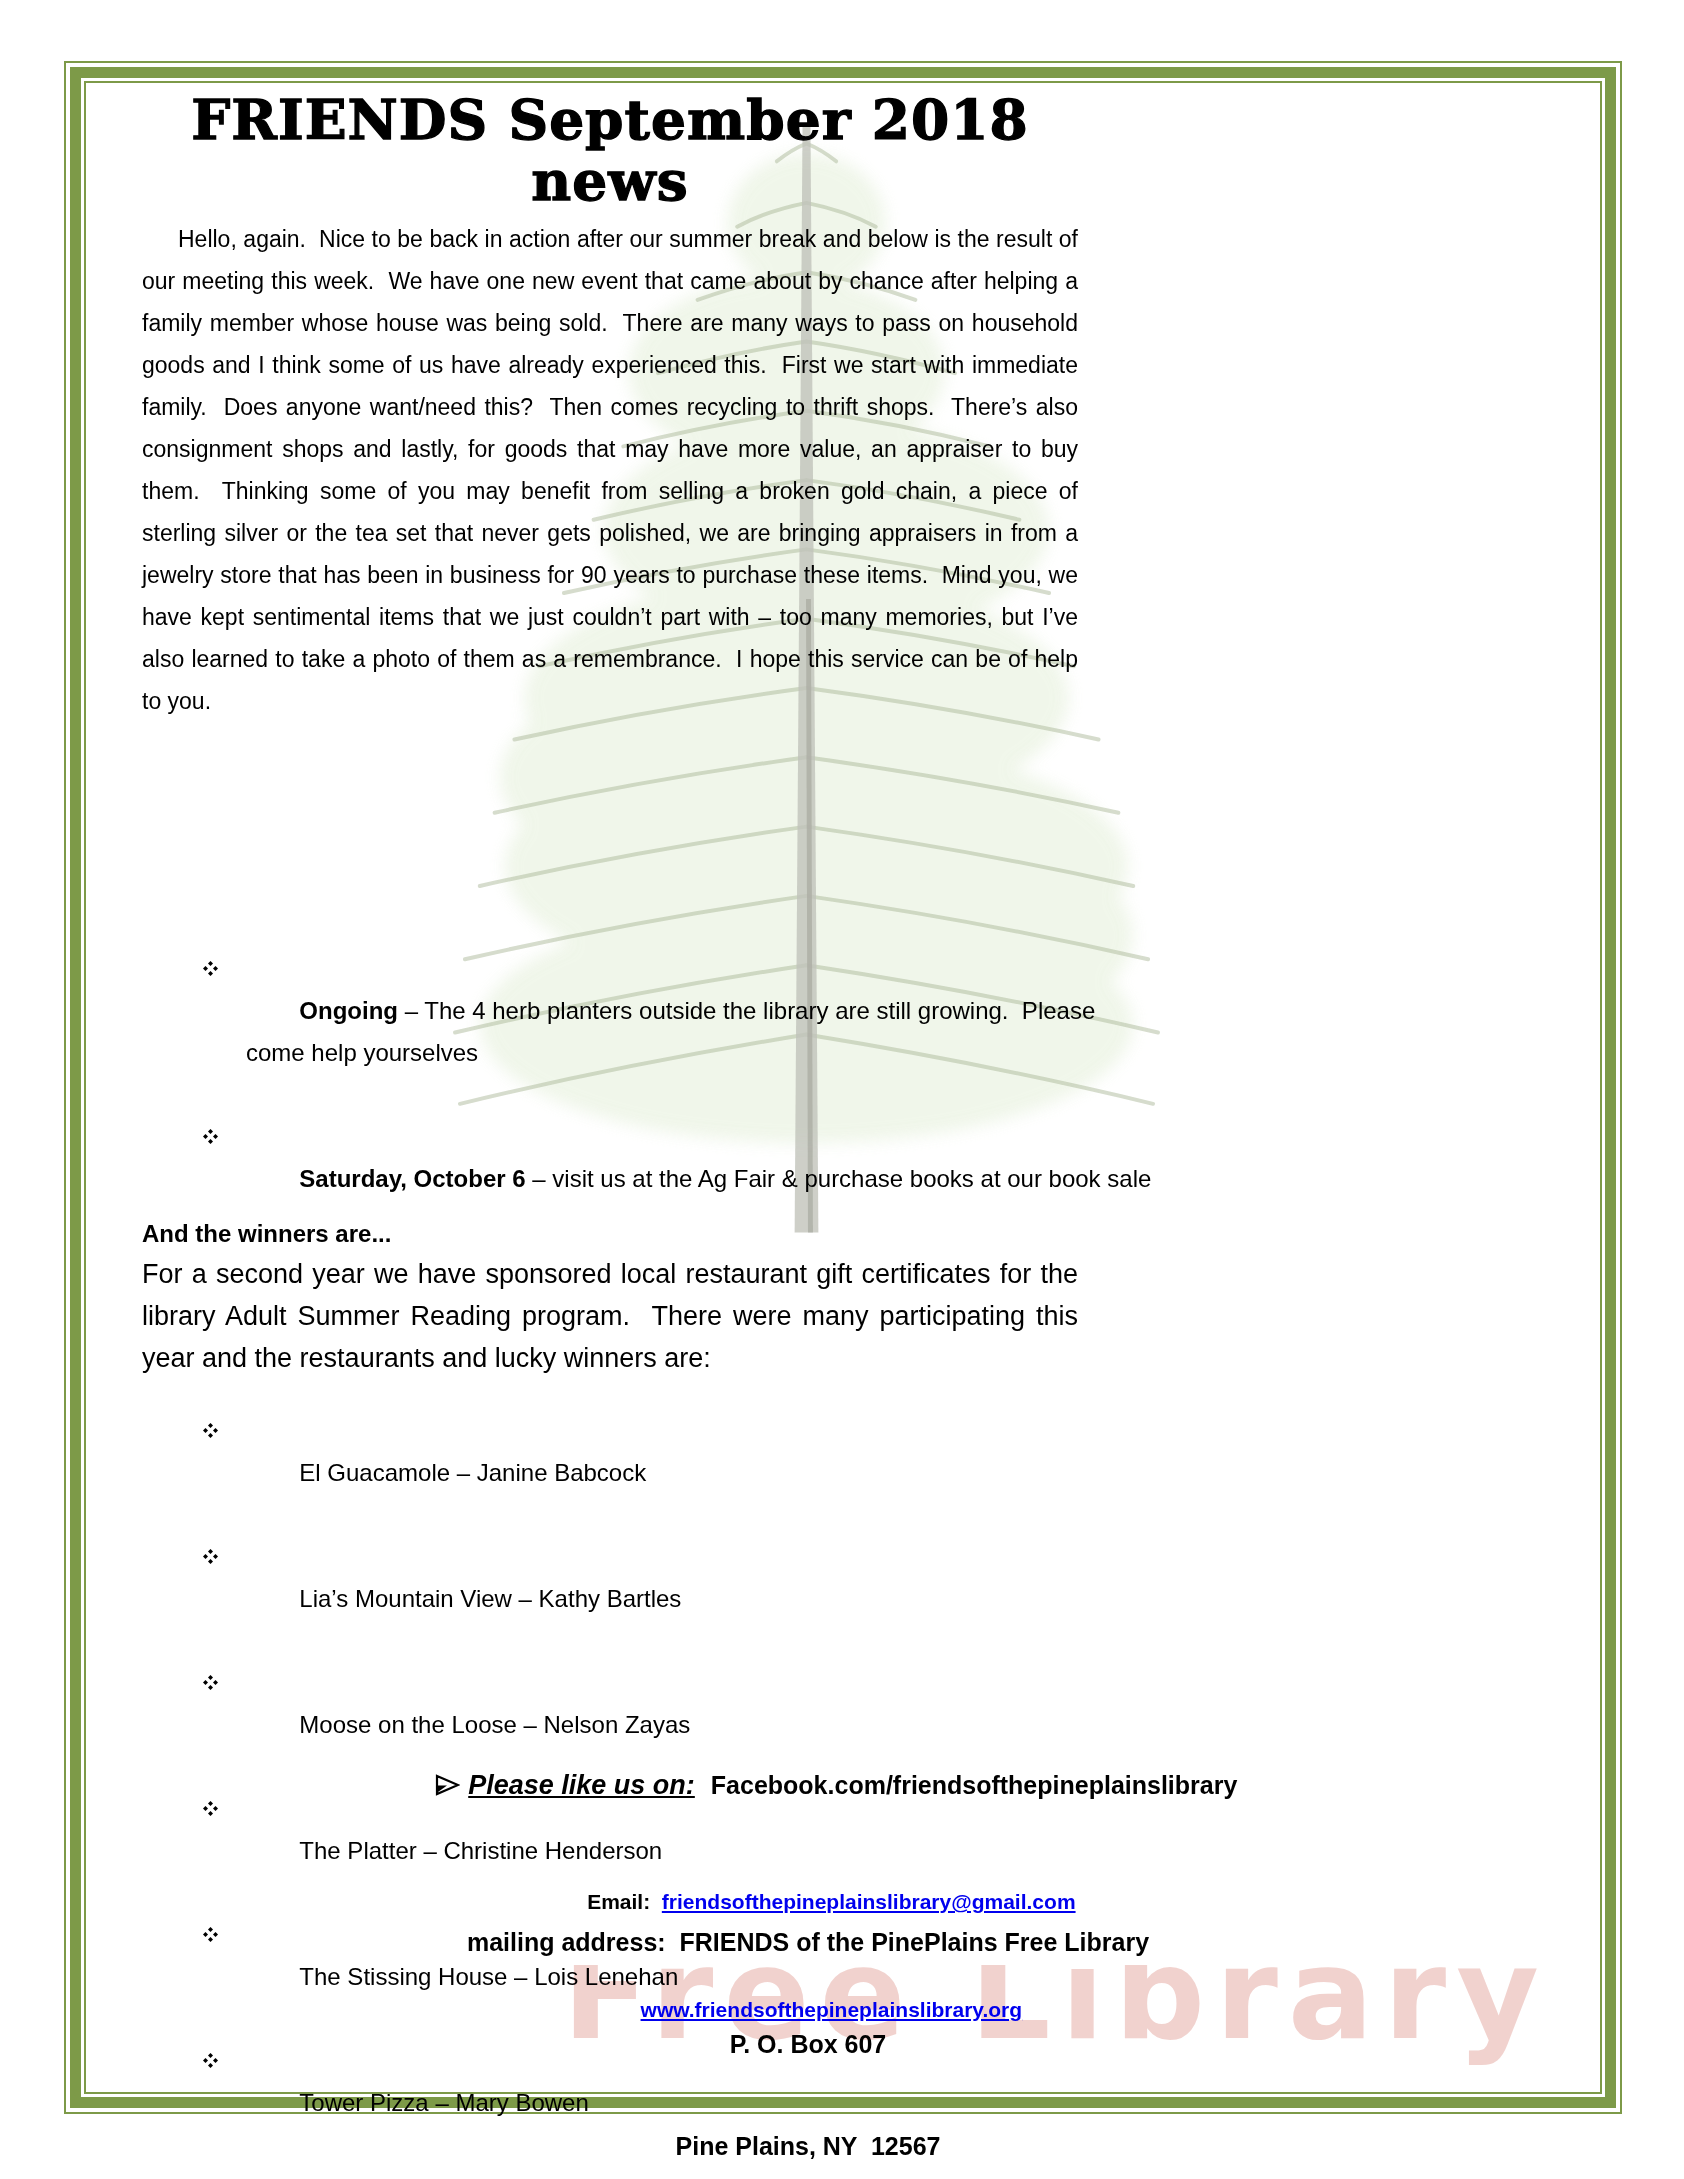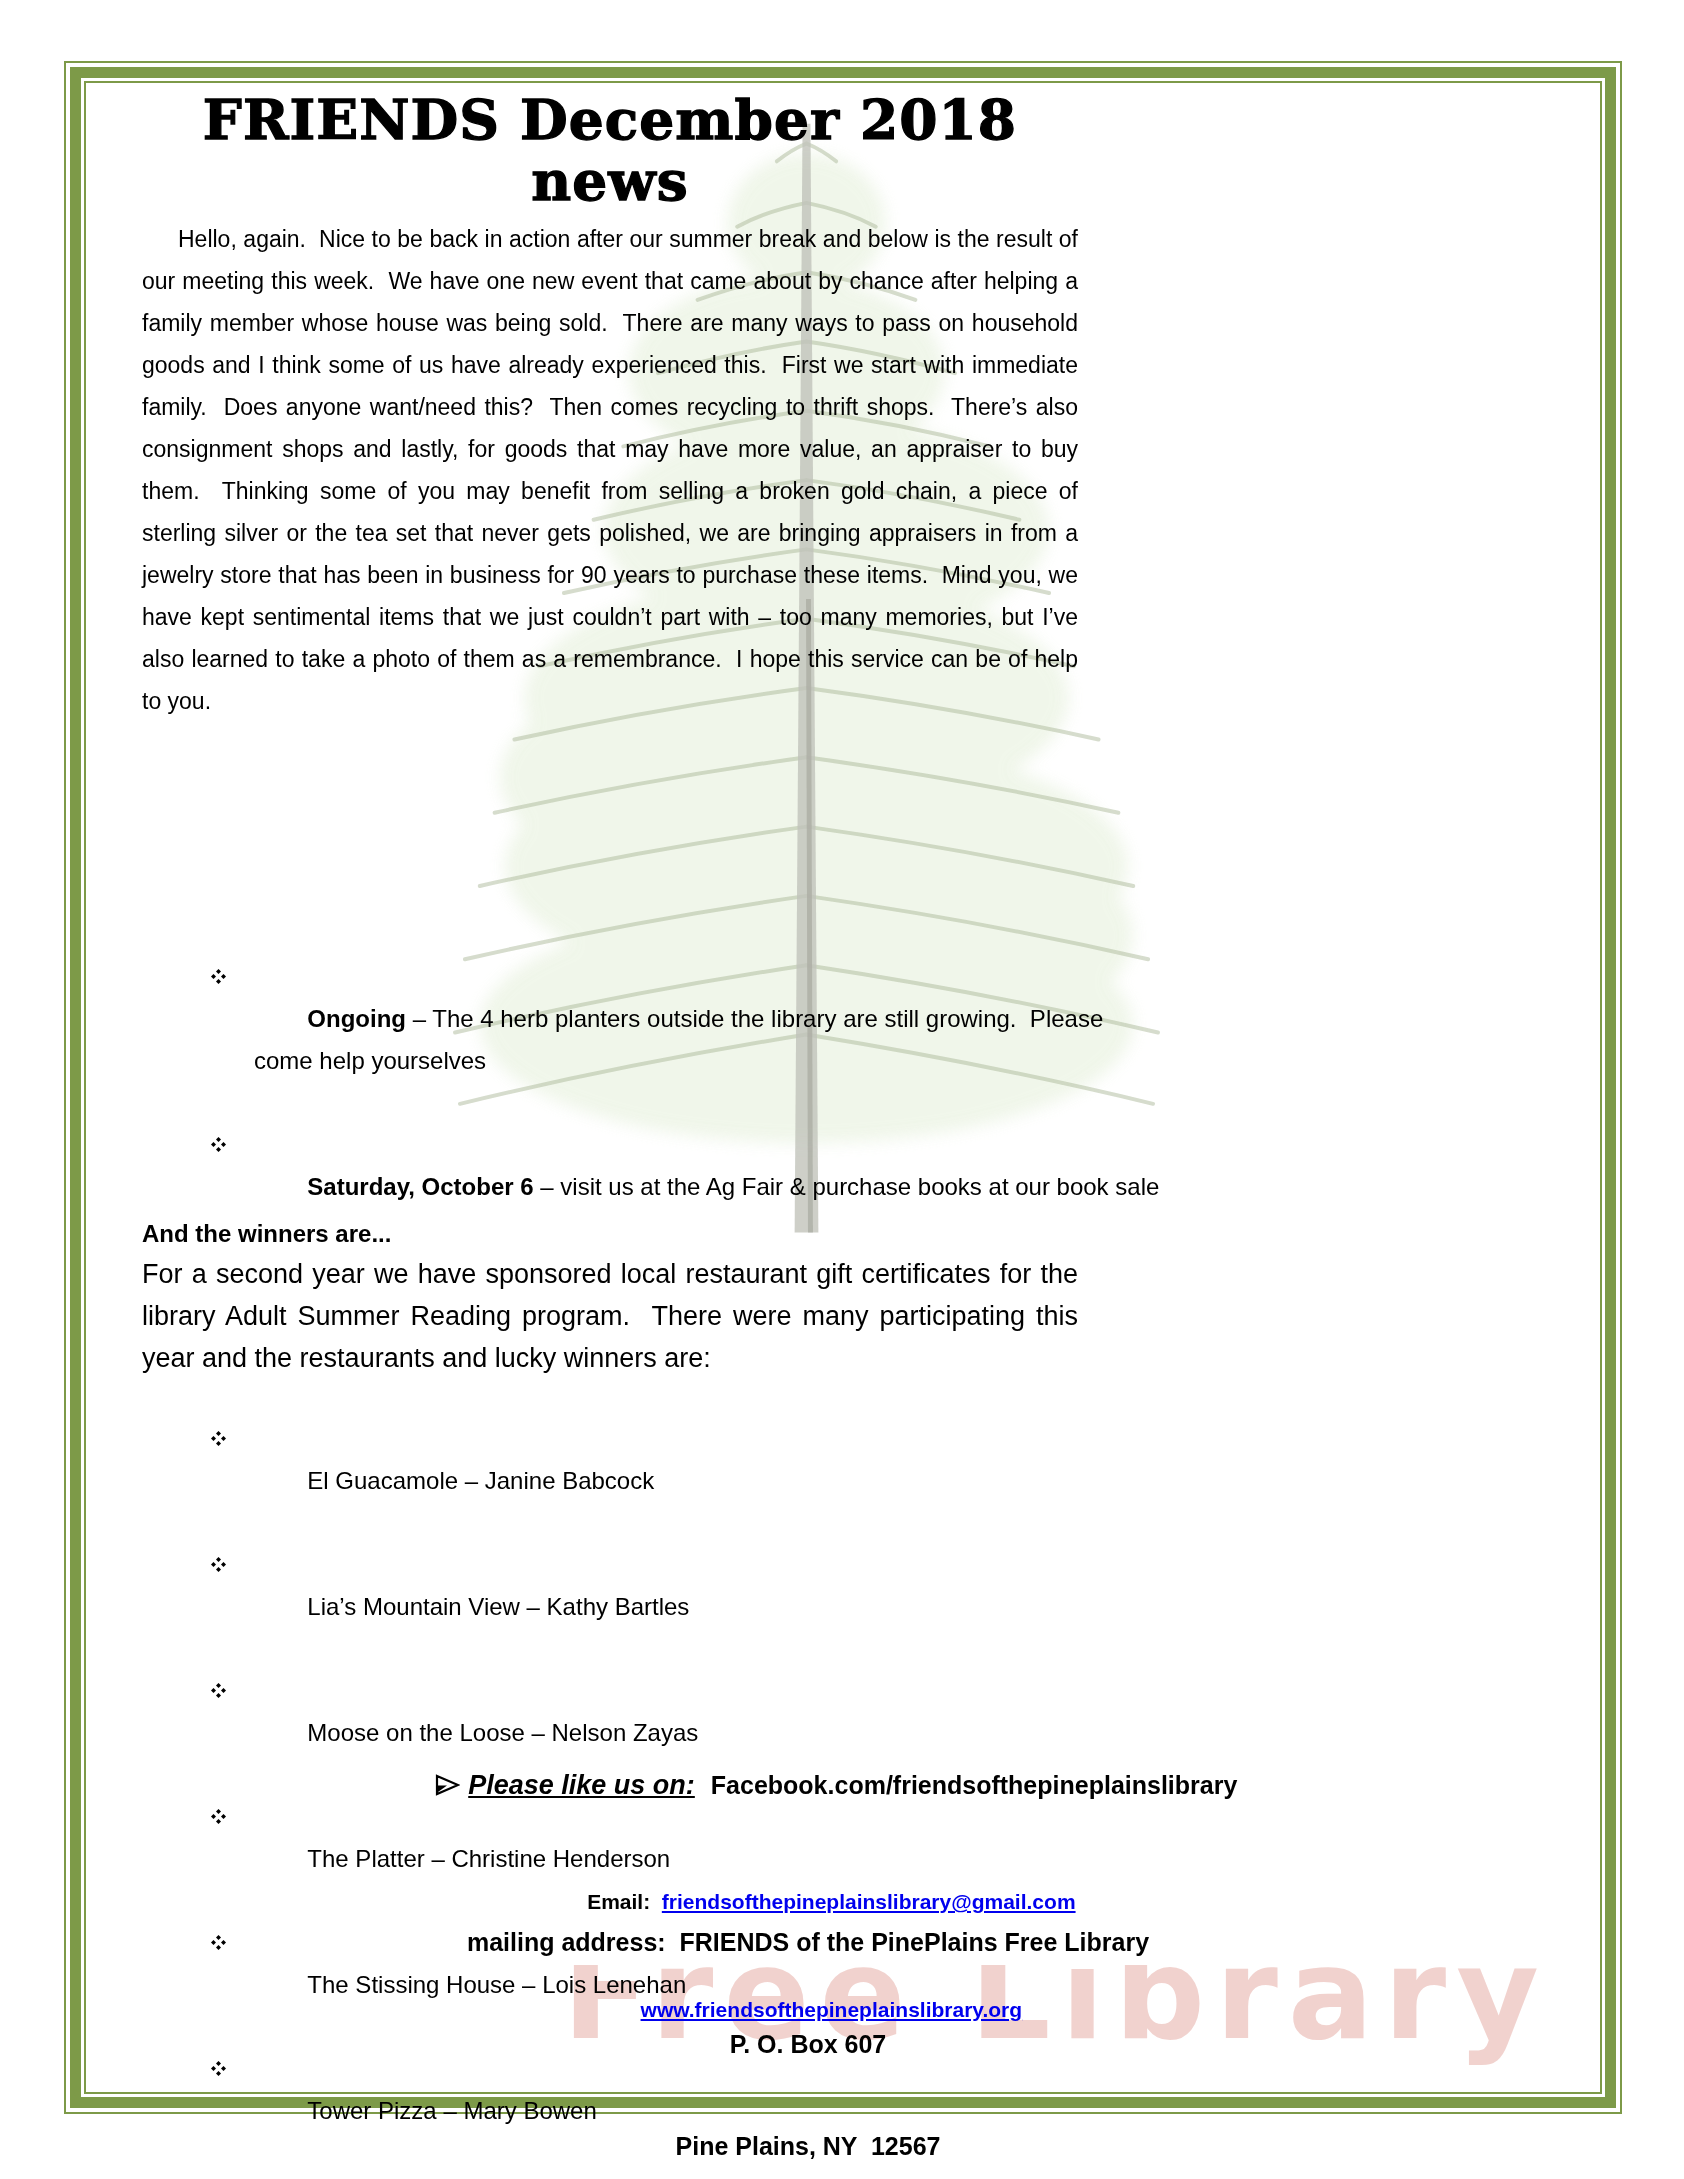--- a/index.html
+++ b/index.html
@@ -20,21 +20,21 @@
            font-weight:bold; letter-spacing:10px; white-space:nowrap;
            color:rgba(222,148,138,0.42); font-family:"DejaVu Sans",sans-serif;}
   
   .content{position:absolute; inset:0; z-index:2;}
   .title{position:absolute; left:142px; top:89px; width:936px; text-align:center;
          font-family:"DejaVu Serif",serif; font-weight:bold; font-size:55px; line-height:61px;
          -webkit-text-stroke:1.3px #000; letter-spacing:1px;}
   .intro{position:absolute; left:142px; top:218px; width:936px;
          font-size:23px; line-height:42px; text-align:justify; text-indent:36px;
          white-space:pre-wrap; margin:0;}
-  ul.dlist{list-style:none; margin:8px; padding:0; position:absolute;}
+  ul.dlist{list-style:none; margin:0; padding:0; position:absolute;}
   ul.dlist li{position:relative; padding-left:43px; line-height:42px; white-space:pre-wrap;}
   ul.dlist .bullet{position:absolute; left:0; top:13px; line-height:0;}
   .events{left:203px; top:948px; width:950px; font-size:24px;}
   .winners-list{left:203px; top:1410px; width:950px; font-size:24px;}
   .b{font-weight:bold;}
   .winners-head{position:absolute; left:142px; top:1214px; font-size:24px; font-weight:bold;
                 line-height:40px; margin:0;}
   .winners-body{position:absolute; left:142px; top:1253px; width:936px; font-size:27px;
                 line-height:42px; text-align:justify; white-space:pre-wrap; margin:0;}
   .social{position:absolute; left:142px; top:1725px; width:1332px; text-align:center;}
@@ -108,21 +108,21 @@
   </div>
 
   <div class="frame">
     <div class="frame-mid">
       <div class="frame-in"></div>
     </div>
   </div>
 
   <div class="content">
 
-    <div class="title">FRIENDS December 2018 news</div>
+    <div class="title">FRIENDS September 2018 news</div>
 
     <p class="intro">Hello, again.  Nice to be back in action after our summer break and below is the result of our meeting this week.  We have one new event that came about by chance after helping a family member whose house was being sold.  There are many ways to pass on household goods and I think some of us have already experienced this.  First we start with immediate family.  Does anyone want/need this?  Then comes recycling to thrift shops.  There’s also consignment shops and lastly, for goods that may have more value, an appraiser to buy them.  Thinking some of you may benefit from selling a broken gold chain, a piece of sterling silver or the tea set that never gets polished, we are bringing appraisers in from a jewelry store that has been in business for 90 years to purchase these items.  Mind you, we have kept sentimental items that we just couldn’t part with – too many memories, but I’ve also learned to take a photo of them as a remembrance.  I hope this service can be of help to you.</p>
 
     <ul class="dlist events">
       <li>
         <span class="bullet"><svg width="15" height="15" viewBox="0 0 12 12" fill="#000">
               <path d="M6 0 8 2 6 4 4 2Z"></path>
               <path d="M2 4 4 6 2 8 0 6Z"></path>
               <path d="M10 4 12 6 10 8 8 6Z"></path>
               <path d="M6 8 8 10 6 12 4 10Z"></path>

